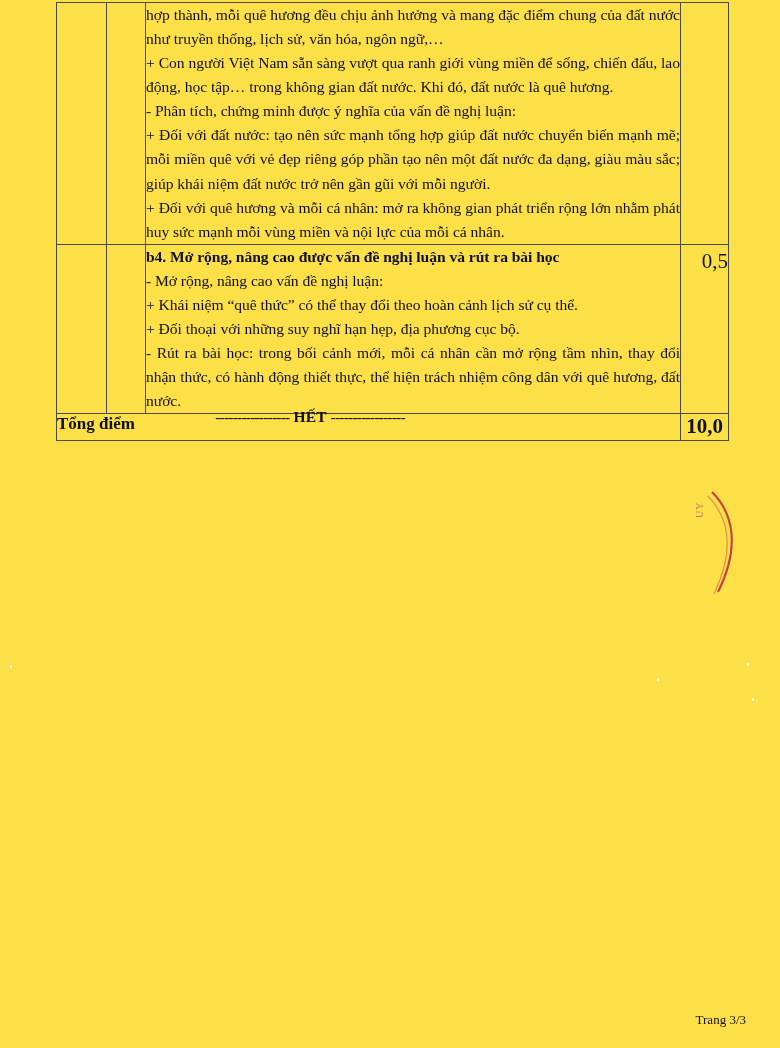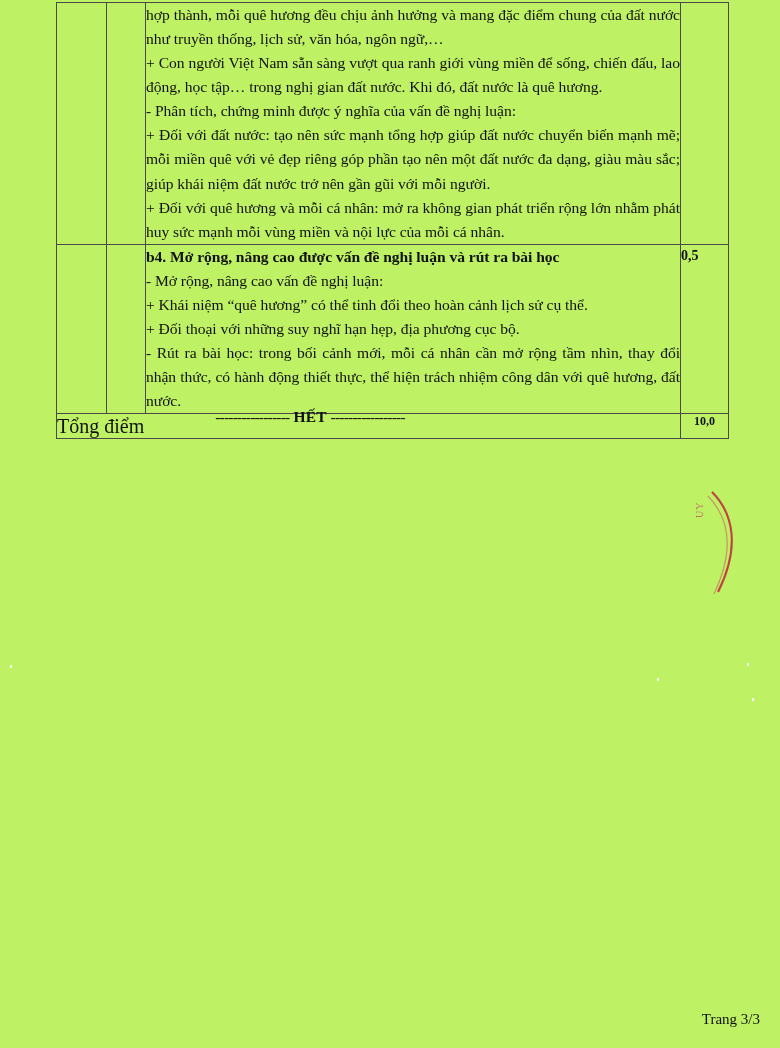--- a/index.html
+++ b/index.html
@@ -13,21 +13,21 @@
     position: relative;
     font-family: "Liberation Serif", "DejaVu Serif", serif;
     color: #111111;
     overflow: hidden;
   }
 
   
   #page {
     position: absolute;
     inset: 0;
-    background: #bef264;
+    background: #fde047;
   }
 
   
   #rubric-table {
     position: absolute;
     left: 56px;
     top: 2px;
     width: 672px;
     border-collapse: collapse;
     table-layout: fixed;
@@ -39,50 +39,49 @@
   }
   .col-a { width: 50px; }
   .col-b { width: 39px; }
   .col-c { width: 535px; }
   .col-d { width: 48px; }
 
   .content-cell {
     padding: 1px 5px 3px 5px;
   }
   .score-cell {
-    text-align: left;
-    font-size: 14px;
+    text-align: right;
+    font-size: 21px;
     line-height: 1.55;
     padding-top: 4px;
-    font-weight: bold;
   }
 
   
   .p {
     font-size: 15.6px;
     line-height: 1.545;
     margin: 0;
     text-align: justify;
     text-justify: inter-word;
     letter-spacing: -0.05px;
   }
   .p.head {
     font-weight: bold;
   }
 
   
   .total-label {
-    font-weight: normal;
-    font-size: 20px;
+    font-weight: bold;
+    font-size: 17px;
     padding: 3px 6px 4px 6px;
     line-height: 1.2;
   }
   .total-score {
     font-weight: bold;
-    font-size: 12px;
+    font-size: 21px;
     text-align: center;
     padding: 3px 0 4px 0;
     line-height: 1.2;
   }
 
   
   #end-marker {
     position: absolute;
     left: 0;
     top: 408px;
@@ -116,23 +115,23 @@
     letter-spacing: 1px;
     transform: rotate(-90deg);
     transform-origin: left top;
     white-space: nowrap;
     opacity: 0.85;
   }
 
   
   #page-footer {
     position: absolute;
-    right: 20px;
+    right: 34px;
     bottom: 20px;
-    font-size: 15px;
+    font-size: 13px;
   }
 
   
   .speckle {
     position: absolute;
     width: 2px;
     height: 3px;
     background: #f4f4f7;
   }
 </style>
@@ -148,35 +147,35 @@
         <col class="col-c">
         <col class="col-d">
     </colgroup>
     <tbody>
 
       <tr>
         <td></td>
         <td></td>
         <td class="content-cell">
           <p class="p">hợp thành, mỗi quê hương đều chịu ảnh hưởng và mang đặc điểm chung của đất nước như truyền thống, lịch sử, văn hóa, ngôn ngữ,…</p>
-          <p class="p">+ Con người Việt Nam sẵn sàng vượt qua ranh giới vùng miền để sống, chiến đấu, lao động, học tập… trong nghị gian đất nước. Khi đó, đất nước là quê hương.</p>
+          <p class="p">+ Con người Việt Nam sẵn sàng vượt qua ranh giới vùng miền để sống, chiến đấu, lao động, học tập… trong không gian đất nước. Khi đó, đất nước là quê hương.</p>
           <p class="p">- Phân tích, chứng minh được ý nghĩa của vấn đề nghị luận:</p>
           <p class="p">+ Đối với đất nước: tạo nên sức mạnh tổng hợp giúp đất nước chuyển biến mạnh mẽ; mỗi miền quê với vẻ đẹp riêng góp phần tạo nên một đất nước đa dạng, giàu màu sắc; giúp khái niệm đất nước trở nên gần gũi với mỗi người.</p>
           <p class="p">+ Đối với quê hương và mỗi cá nhân: mở ra không gian phát triển rộng lớn nhằm phát huy sức mạnh mỗi vùng miền và nội lực của mỗi cá nhân.</p>
         </td>
         <td class="score-cell"></td>
       </tr>
 
       <tr>
         <td></td>
         <td></td>
         <td class="content-cell">
           <p class="p head">b4. Mở rộng, nâng cao được vấn đề nghị luận và rút ra bài học</p>
           <p class="p">- Mở rộng, nâng cao vấn đề nghị luận:</p>
-          <p class="p">+ Khái niệm “quê hương” có thể tinh đổi theo hoàn cảnh lịch sử cụ thể.</p>
+          <p class="p">+ Khái niệm “quê thức” có thể thay đổi theo hoàn cảnh lịch sử cụ thể.</p>
           <p class="p">+ Đối thoại với những suy nghĩ hạn hẹp, địa phương cục bộ.</p>
           <p class="p">- Rút ra bài học: trong bối cảnh mới, mỗi cá nhân cần mở rộng tầm nhìn, thay đổi nhận thức, có hành động thiết thực, thể hiện trách nhiệm công dân với quê hương, đất nước.</p>
         </td>
         <td class="score-cell">0,5</td>
       </tr>
 
 
       <tr>
         <td class="total-label" colspan="3">Tổng điểm</td>
         <td class="total-score">10,0</td>

